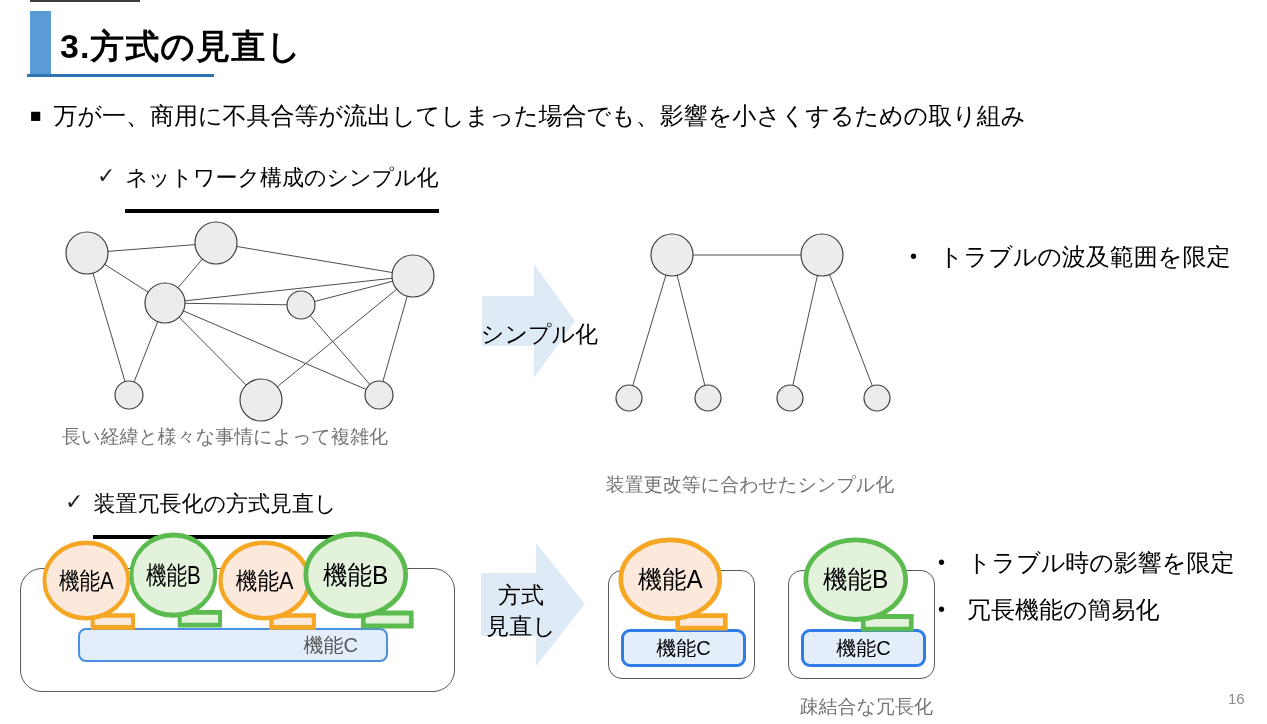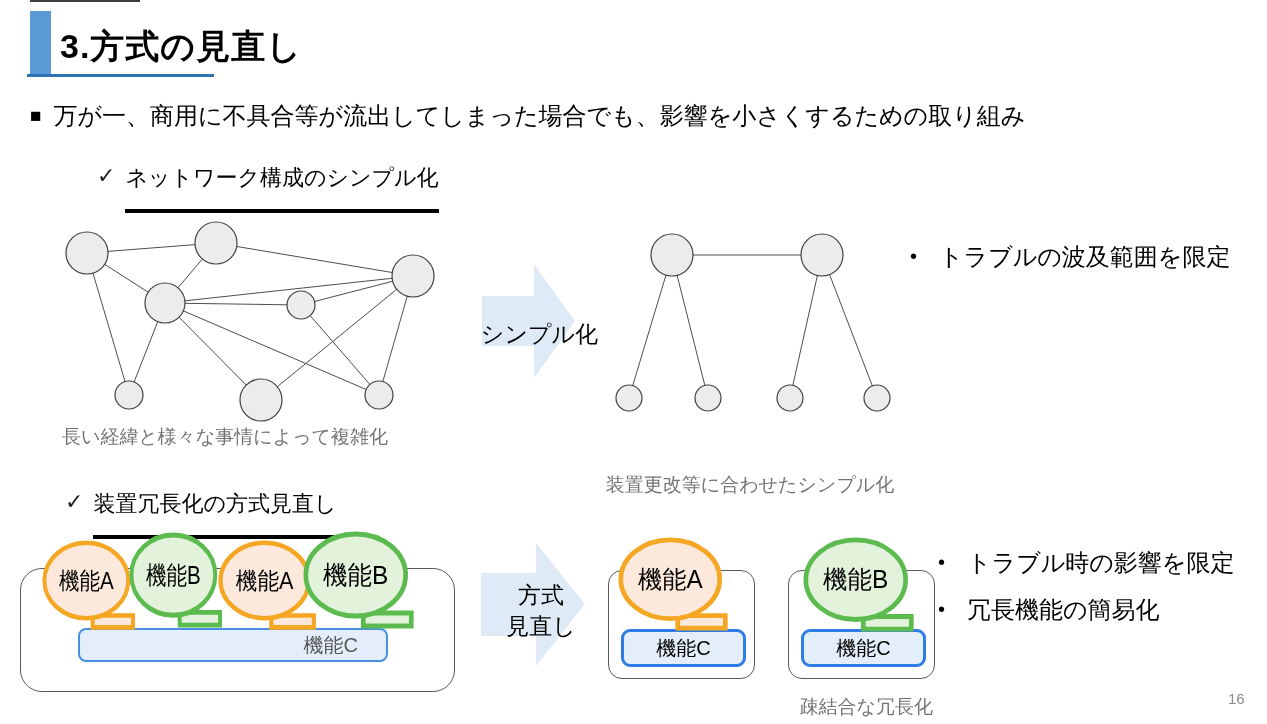--- a/index.html
+++ b/index.html
@@ -39,21 +39,21 @@
   
   .net-layer{left:0;top:0;width:1267px;height:724px;pointer-events:none;}
   .net-layer line{stroke:#4d4d4d;stroke-width:1;}
   .net-layer circle{fill:var(--node-fill);stroke:var(--node-border);stroke-width:1.2;}
 
   
   .block-arrow polygon{fill:var(--arrow-fill);}
   .arrow1{left:482px;top:264px;width:93px;height:114px;}
   .arrow1-label{left:462px;top:319px;width:136px;font-size:23px;text-align:right;white-space:nowrap;}
   .arrow2{left:481px;top:543px;width:104px;height:123px;}
-  .arrow2-label{left:496px;top:580px;width:90px;font-size:23px;text-align:center;line-height:31px;white-space:nowrap;}
+  .arrow2-label{left:476px;top:580px;width:90px;font-size:23px;text-align:center;line-height:31px;white-space:nowrap;}
 
   
   .outer-box{background:#fff;border:1.5px solid var(--outer-box-border);}
   .coupled-box{left:20px;top:568px;width:433px;height:122px;border-radius:22px;}
   .decoupled-box1{left:608px;top:570px;width:145px;height:107px;border-radius:14px;}
   .decoupled-box2{left:788px;top:570px;width:145px;height:107px;border-radius:14px;}
 
   .base-box{background:var(--base-box-fill);box-sizing:border-box;text-align:center;}
   .coupled-base{left:78px;top:628px;width:310px;height:34px;border:2.5px solid var(--base-box-border-coupled);
     border-radius:8px;font-size:20px;color:var(--base-label-color-coupled);

